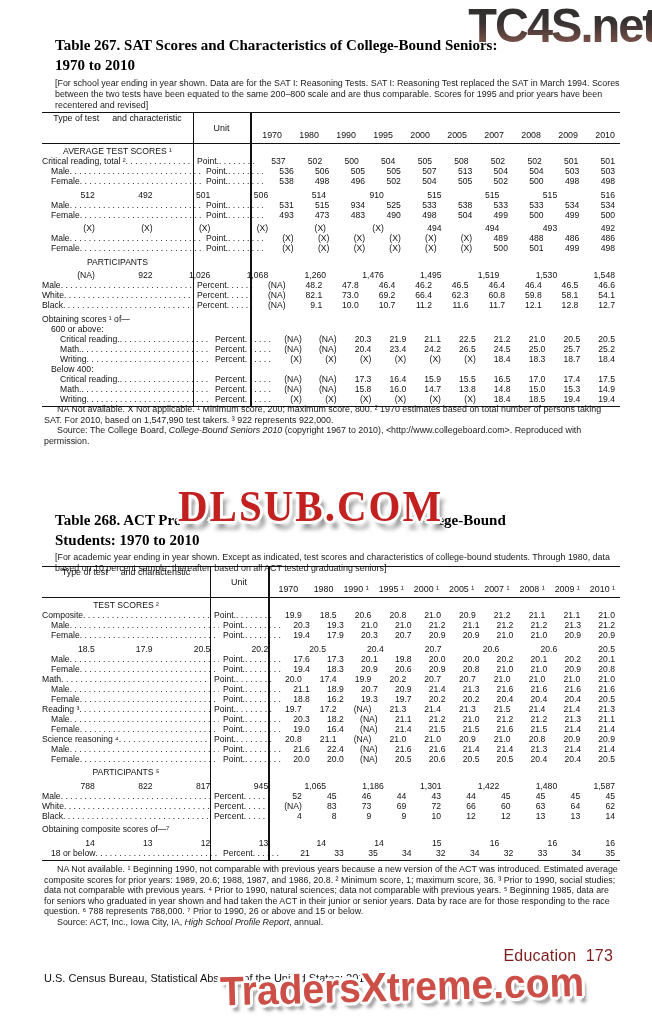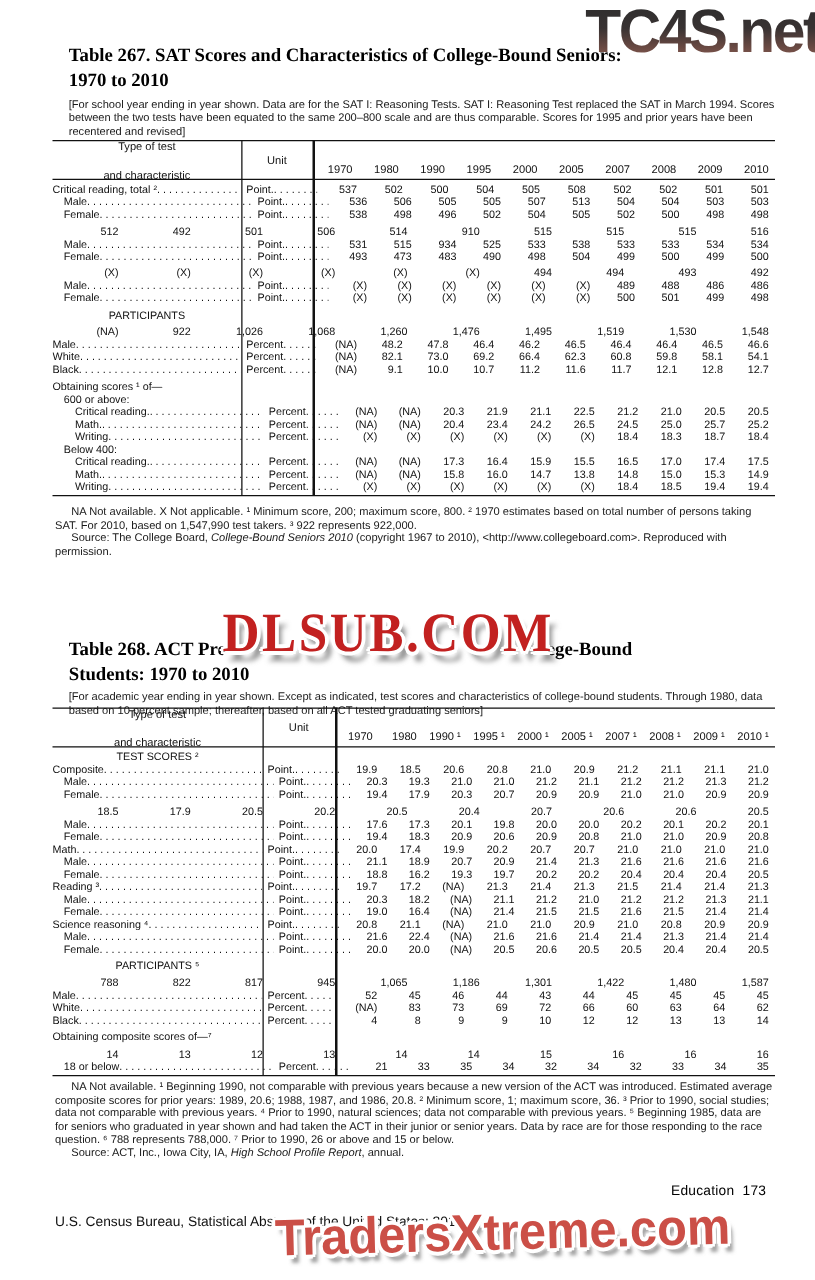--- a/index.html
+++ b/index.html
@@ -51,21 +51,21 @@
     position:absolute;left:55px;width:566px;z-index:5;
     font-size:8.9px;line-height:11px;color:#1a1a1a;
   }
   #note267{top:78px;}
   #note268{top:552px;}
   
   .tbl{position:absolute;left:42px;width:578px;z-index:5;border-bottom:1.5px solid #111;}
   #table267{top:112px;}
   #table268{top:566px;}
   .thead{display:flex;border-top:1.5px solid #111;border-bottom:1px solid #111;height:30px;}
-  .h-label{display:flex;flex-direction:column;justify-content:center;text-align:center;font-size:8.9px;line-height:10px;gap:13px;}
+  .h-label{display:flex;flex-direction:row;justify-content:center;text-align:center;font-size:8.9px;line-height:10px;gap:13px;}
   .h-unit{display:flex;align-items:center;justify-content:center;font-size:8.9px;}
   .h-years{flex:1;display:flex;align-items:flex-end;padding-bottom:3px;font-size:8.9px;}
   .h-year{flex:1;text-align:right;padding-right:5px;white-space:pre;}
   #table267 .h-label,#table267 .c-label{width:151px;}
   #table267 .h-unit,#table267 .c-unit{width:57px;}
   #table268 .h-label,#table268 .c-label{width:168px;}
   #table268 .h-unit,#table268 .c-unit{width:58px;}
   .tbody{padding-top:2px;padding-bottom:2px;}
   .trow{display:flex;height:10px;font-size:8.6px;line-height:10px;}
   .trow.gap{margin-top:3.5px;flex-direction:column;}
@@ -83,21 +83,21 @@
   #table268 .vl1{left:168px;}
   #table268 .vl2{left:226px;}
   
   .fnotes{position:absolute;left:44px;width:577px;z-index:5;font-size:8.9px;line-height:10.6px;color:#1a1a1a;}
   #fn267{top:404px;}
   #fn268{top:864px;}
   .fnotes p{margin:0;text-indent:13px;}
   
   .edu-label{
     position:absolute;top:947px;right:39px;z-index:5;
-    font-size:11px;color:#000000;white-space:pre;letter-spacing:.2px;
+    font-size:16px;color:#7f1d1d;white-space:pre;letter-spacing:.2px;
   }
   .census-line{
     position:absolute;top:972px;left:44px;z-index:5;
     font-size:11px;color:#111;white-space:pre;
   }
 </style>
 </head>
 <body>
 
 <div class="wm-top">TC4S.net</div>
@@ -127,20 +127,27 @@
         <div class="h-year">2000</div>
         <div class="h-year">2005</div>
         <div class="h-year">2007</div>
         <div class="h-year">2008</div>
         <div class="h-year">2009</div>
         <div class="h-year">2010</div>
       </div>
   </div>
   <div class="tbody">
       <div class="trow">
+        <div class="c-label center">
+          <span>AVERAGE TEST SCORES ¹</span>
+        </div>
+        <div class="c-unit"></div>
+        <div class="c-vals"></div>
+      </div>
+      <div class="trow">
         <div class="c-label">
           <span>Critical reading, total ²</span>
           <span class="lead"></span>
         </div>
         <div class="c-unit">
           <span>Point.</span>
           <span class="lead"></span>
         </div>
         <div class="c-vals">
           <div class="c-val">537</div>

